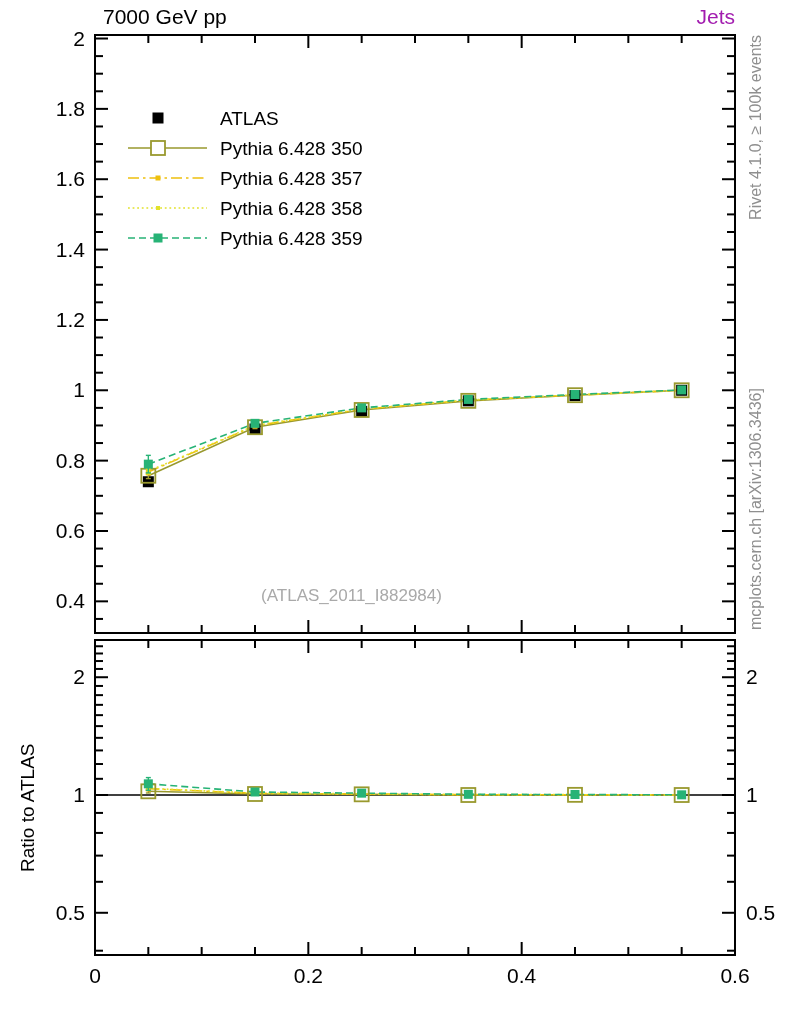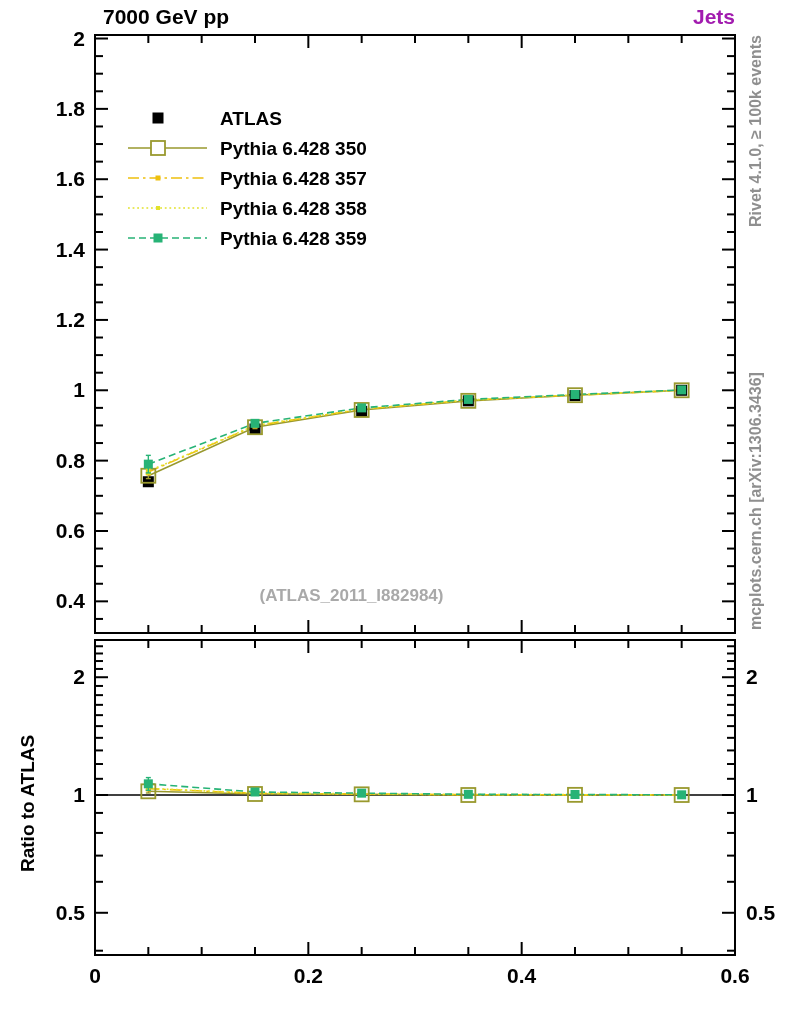--- a/index.html
+++ b/index.html
@@ -1,18 +1,18 @@
 <!DOCTYPE html>
 <html><head>
 <meta charset="utf-8">
 <style>
   html,body{margin:0;padding:0;background:#ffffff;}
   .page{
     position:relative;width:786px;height:1024px;background:#ffffff;
-    font-family:"Liberation Sans",sans-serif;overflow:hidden;font-weight:bold;
+    font-family:"Liberation Sans",sans-serif;overflow:hidden;
   }
   .title-left{position:absolute;left:103px;top:5px;font-size:21px;color:#000;}
   .title-right{position:absolute;right:51px;top:5px;font-size:21px;color:#a21caf;}
   .watermark{position:absolute;left:95px;top:586px;width:513px;text-align:center;
     font-size:17px;color:#a9a9a9;}
   .vtext{position:absolute;white-space:nowrap;transform-origin:0 0;}
   .credit{font-size:16px;color:#8f8f8f;}
   .credit-top{left:747px;top:35px;transform:rotate(-90deg) translateX(-100%);}
   .credit-bottom{left:747px;top:630px;transform:rotate(-90deg);}
   .ratio-ylabel{left:17px;top:872px;transform:rotate(-90deg);font-size:19px;color:#000;}

